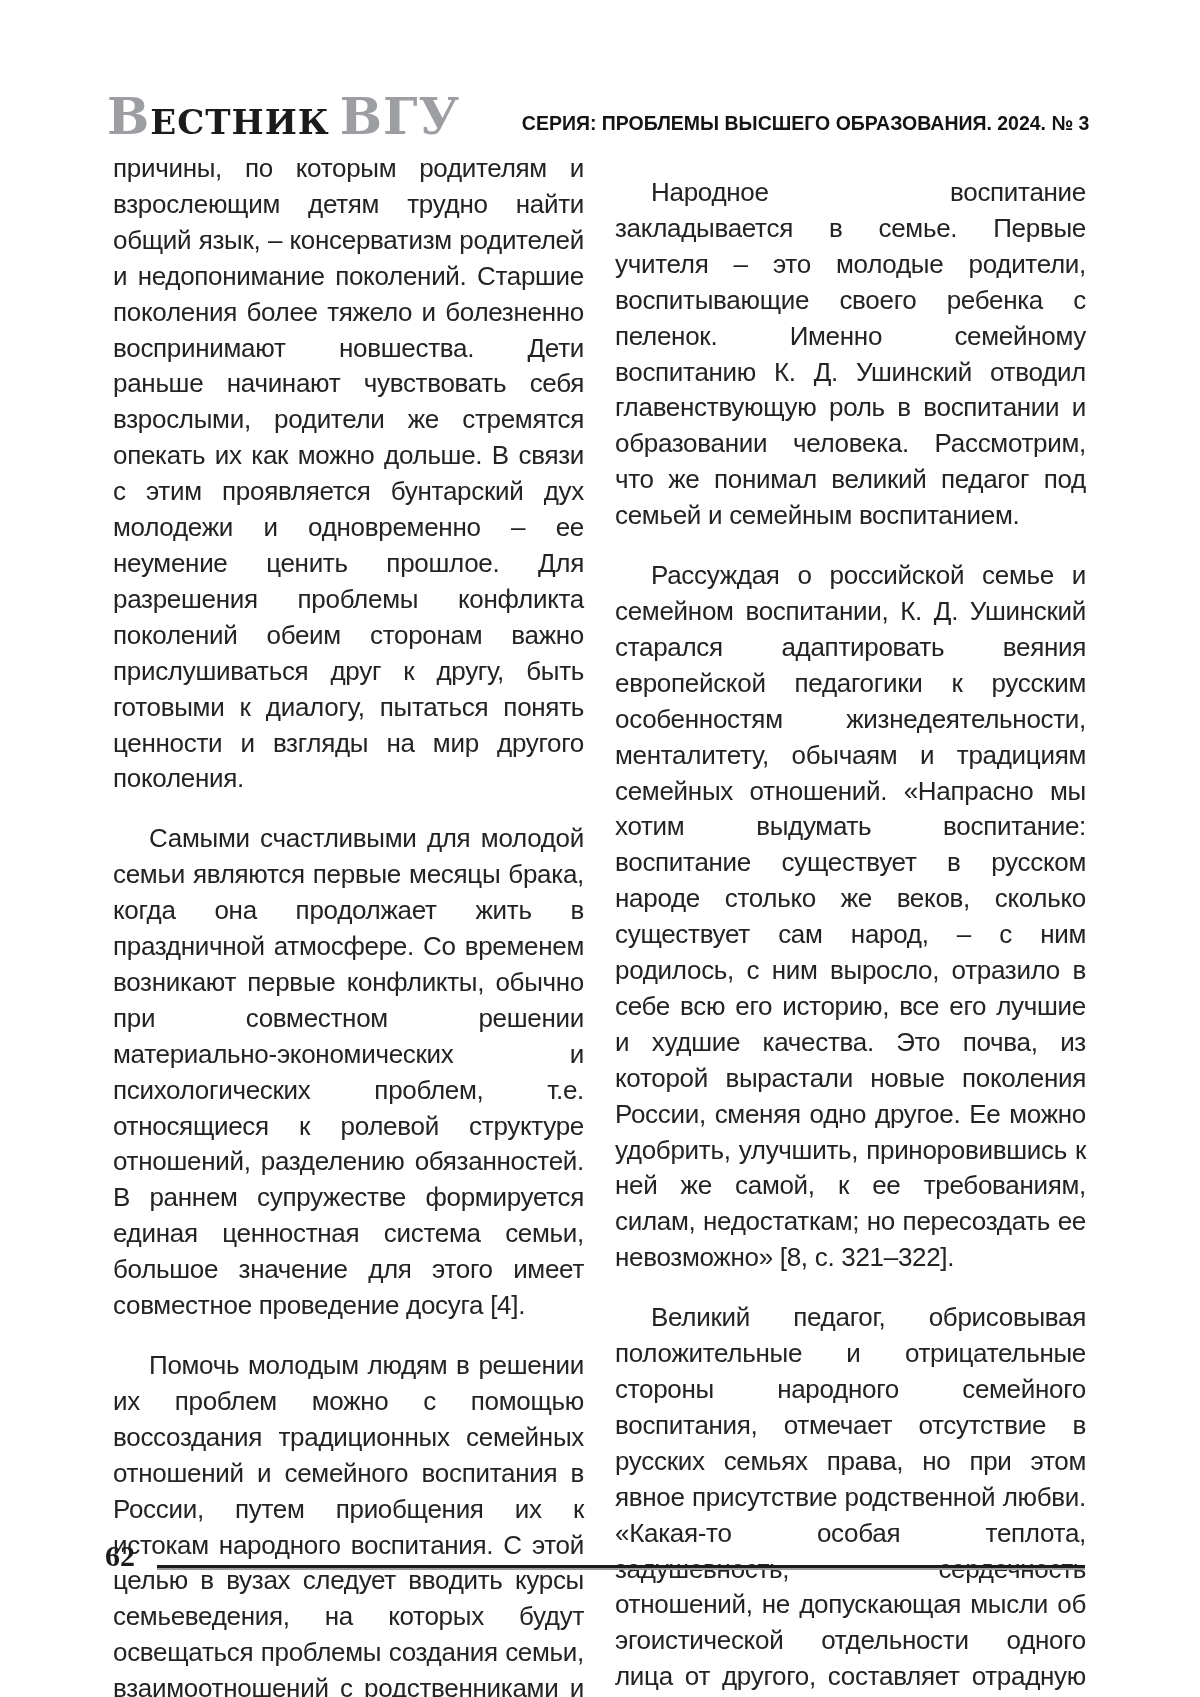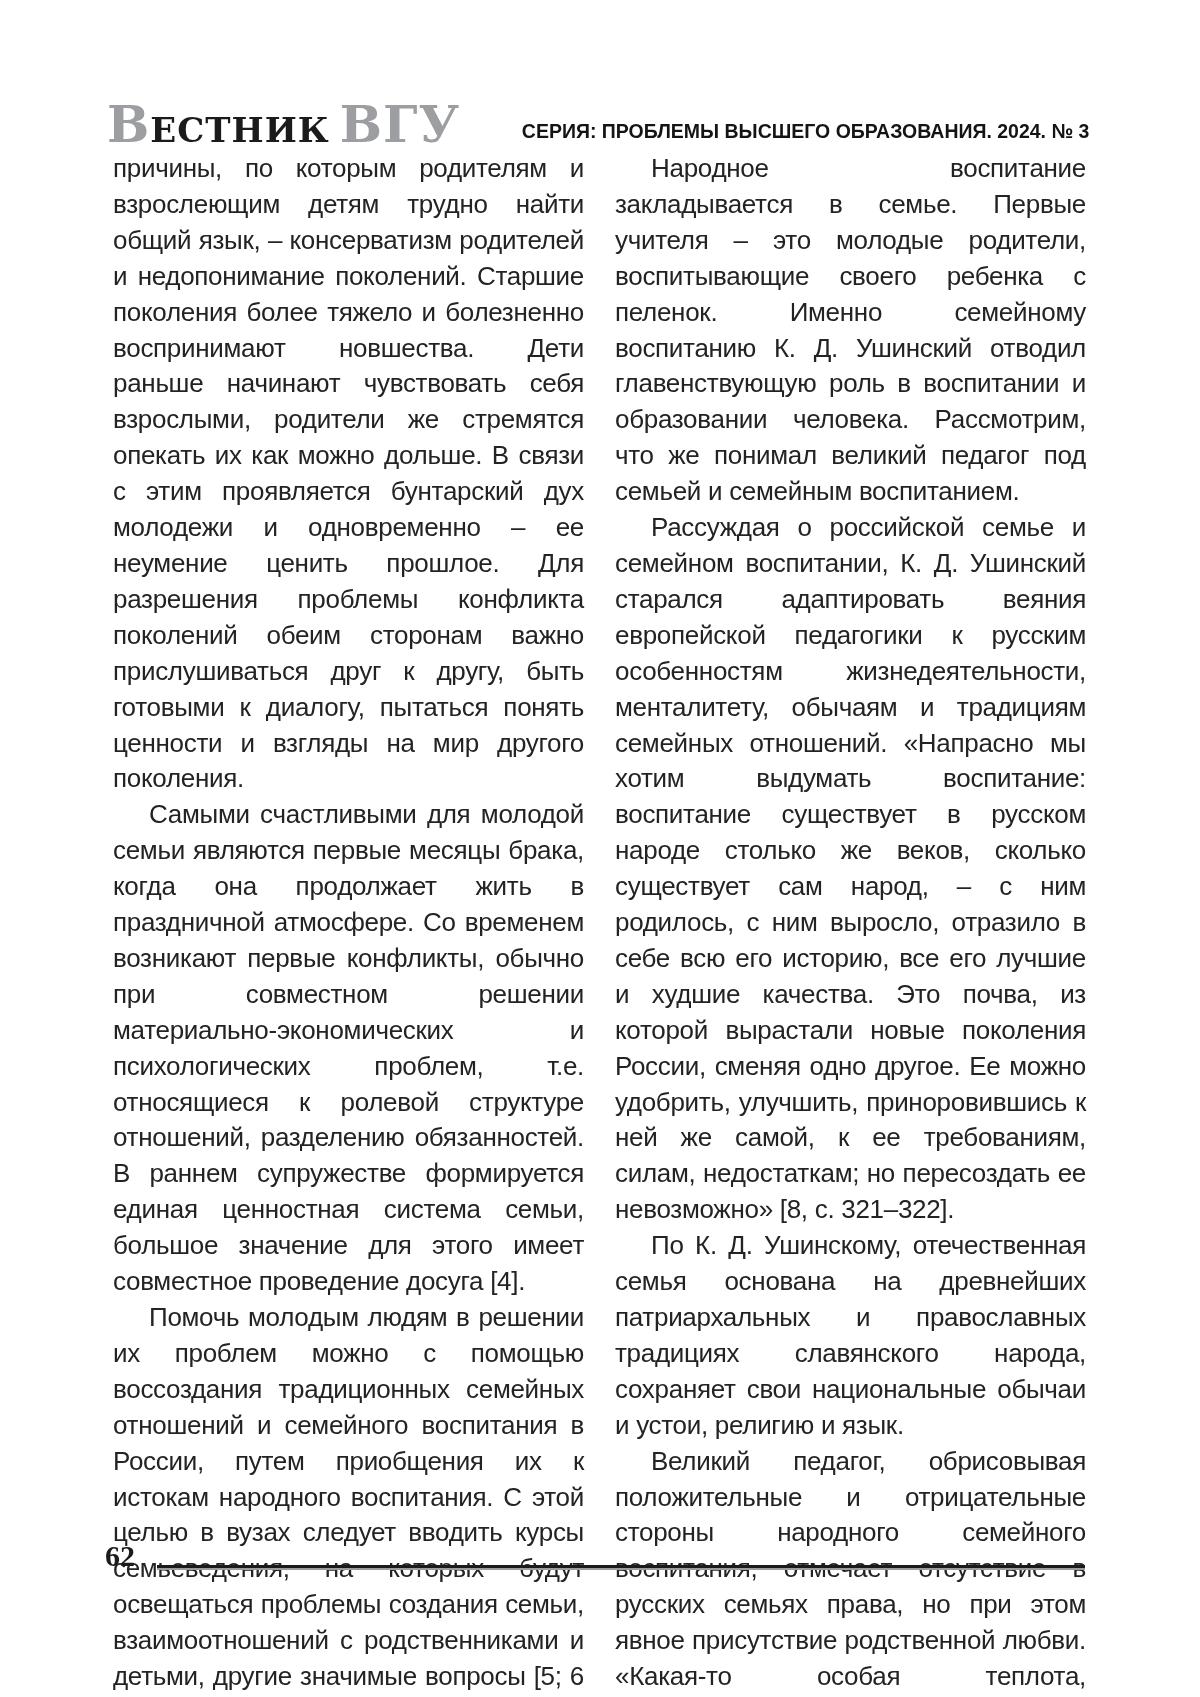--- a/index.html
+++ b/index.html
@@ -6,21 +6,21 @@
   .page{
     position:relative;
     width:1200px;height:1697px;
     background:#ffffff;
     overflow:hidden;
     font-family:"Liberation Sans",sans-serif;
     color:#222222;
   }
   
   .header{
-    position:absolute;left:107px;right:114px;top:100px;
+    position:absolute;left:107px;right:114px;top:92px;
     display:flex;align-items:flex-end;
   }
   .logo{
     font-family:"DejaVu Serif","Liberation Serif",serif;
     font-weight:bold;white-space:nowrap;line-height:1;
     letter-spacing:1px;
   }
   .logo .cap{font-size:50px;color:#9c9ea1;}
   .logo .small{font-size:34px;color:#1b1b1b;}
   .logo .org{font-size:50px;color:#9c9ea1;margin-left:10px;}
@@ -41,21 +41,21 @@
   }
   .column{width:471px;}
   .para{
     margin:0;
     font-size:26px;line-height:35.9px;
     letter-spacing:-0.3px;
     text-align:justify;
     color:#232323;
     hyphens:auto;-webkit-hyphens:auto;
   }
-  .para.indent{text-indent:36px;}
+  .para.indent{text-indent:36px;margin-top:24px;}
   .italic{}
   
   .footer{
     position:absolute;left:105px;right:115px;top:1541px;
     display:flex;align-items:flex-start;
   }
   .page-number{
     font-family:"Liberation Serif","DejaVu Serif",serif;
     font-weight:bold;font-size:30px;line-height:1;
     color:#1c1c1c;flex:0 0 auto;
@@ -82,21 +82,20 @@
   <div class="content">
     <div class="column">
         <p class="para"><span>причины, по которым родителям и взрослеющим детям трудно найти общий язык, – консерватизм родителей и недопонимание поколений. Старшие поколения более тяжело и болезненно воспринимают новшества. Дети раньше начинают чувствовать себя взрослыми, родители же стремятся опекать их как можно дольше. В связи с этим проявляется бунтарский дух молодежи и одновременно – ее неумение ценить прошлое. Для разрешения проблемы конфликта поколений обеим сторонам важно прислушиваться друг к другу, быть готовыми к диалогу, пытаться понять ценности и взгляды на мир другого поколения.</span></p>
         <p class="para indent"><span>Самыми счастливыми для молодой семьи являются первые месяцы брака, когда она продолжает жить в праздничной атмосфере. Со временем возникают первые конфликты, обычно при совместном решении материально-экономических и психологических проблем, т.е. относящиеся к ролевой структуре отношений, разделению обязанностей. В раннем супружестве формируется единая ценностная система семьи, большое значение для этого имеет совместное проведение досуга [4].</span></p>
         <p class="para indent"><span>Помочь молодым людям в решении их проблем можно с помощью воссоздания традиционных семейных отношений и семейного воспитания в России, путем приобщения их к истокам народного воспитания. С этой целью в вузах следует вводить курсы семьеведения, на которых будут освещаться проблемы создания семьи, взаимоотношений с родственниками и детьми, другие значимые вопросы [5; 6 и др.]. Важно также пропагандировать ценности брака, семьи, детей, обращаясь к истокам педагогической и народной мысли о воспитании. Чтобы стабилизировать студенческую молодую семью, необходимо сформировать ценности семейной жизни и повысить интерес к ним среди молодежи, в первую очередь студенческой.</span></p>
         <p class="para indent"><span>Идеи народного и семейного воспитания хорошо освещены великим русским педагогом второй половины XIX века К. Д. Ушинским (1824–1870). К. Д. Ушинского как педагога очень любили студенты, его лекции они посещали с радостью и признавали их значимость. Из-за этого педагог постоянно страдал, так как руководящий состав и коллеги обрушивались с гневом на К. Д. Ушинского за такую любовь к нему. Лицеисты отмечали его ум, красноречие, простоту в общении, доверяли педагогу и становились приверженцами его идей [7]. Поэтому представляется актуальным предложить молодому поколению идеи великого педагога и попытаться реализовать их в современной жизни. Для студентов К. Д. Ушинский был и остается «народным учителем», ученым с тонкой са-</span></p>
       </div>
     <div class="column">
         <p class="para indent"><span>Народное воспитание закладывается в семье. Первые учителя – это молодые родители, воспитывающие своего ребенка с пеленок. Именно семейному воспитанию К. Д. Ушинский отводил главенствующую роль в воспитании и образовании человека. Рассмотрим, что же понимал великий педагог под семьей и семейным воспитанием.</span></p>
         <p class="para indent"><span>Рассуждая о российской семье и семейном воспитании, К. Д. Ушинский старался адаптировать веяния европейской педагогики к русским особенностям жизнедеятельности, менталитету, обычаям и традициям семейных отношений. «Напрасно мы хотим </span><span class="italic">выдумать</span><span> воспитание: воспитание существует в русском народе столько же веков, сколько существует сам народ, – с ним родилось, с ним выросло, отразило в себе всю его историю, все его лучшие и худшие качества. Это почва, из которой вырастали новые поколения России, сменяя одно другое. Ее можно удобрить, улучшить, приноровившись к ней же самой, к ее требованиям, силам, недостаткам; но пересоздать ее невозможно» [8, с. 321–322].</span></p>
-        <p class="para indent"><span>По К. Д. Ушинскому, отечественная семья основана на древнейших патриархальных и православных традициях славянского народа, сохраняет свои национальные обычаи и устои, религию и язык.</span></p>
         <p class="para indent"><span>Великий педагог, обрисовывая положительные и отрицательные стороны народного семейного воспитания, отмечает отсутствие в русских семьях права, но при этом явное присутствие родственной любви. «Какая-то особая теплота, задушевность, сердечность отношений, не допускающая мысли об эгоистической отдельности одного лица от другого, составляет отрадную черту характера славянской семьи» [8, с. 318]. Он писал, что и низшим слоям русского народа, и дворянству присущи «стойкость в своей национальности», «древнеправославная религия» [Там же, с. 322–323], щедрость, гостеприимство, теплота, задушевность, добродушие в отношениях, «глубоко коренящийся в сердце патриотизм» [Там же, с. 318–319].</span></p>
       </div>
   </div>
 
   <div class="footer">
     <div class="page-number">62</div>
     <div class="footer-rule"></div>
   </div>
 
 </div>

